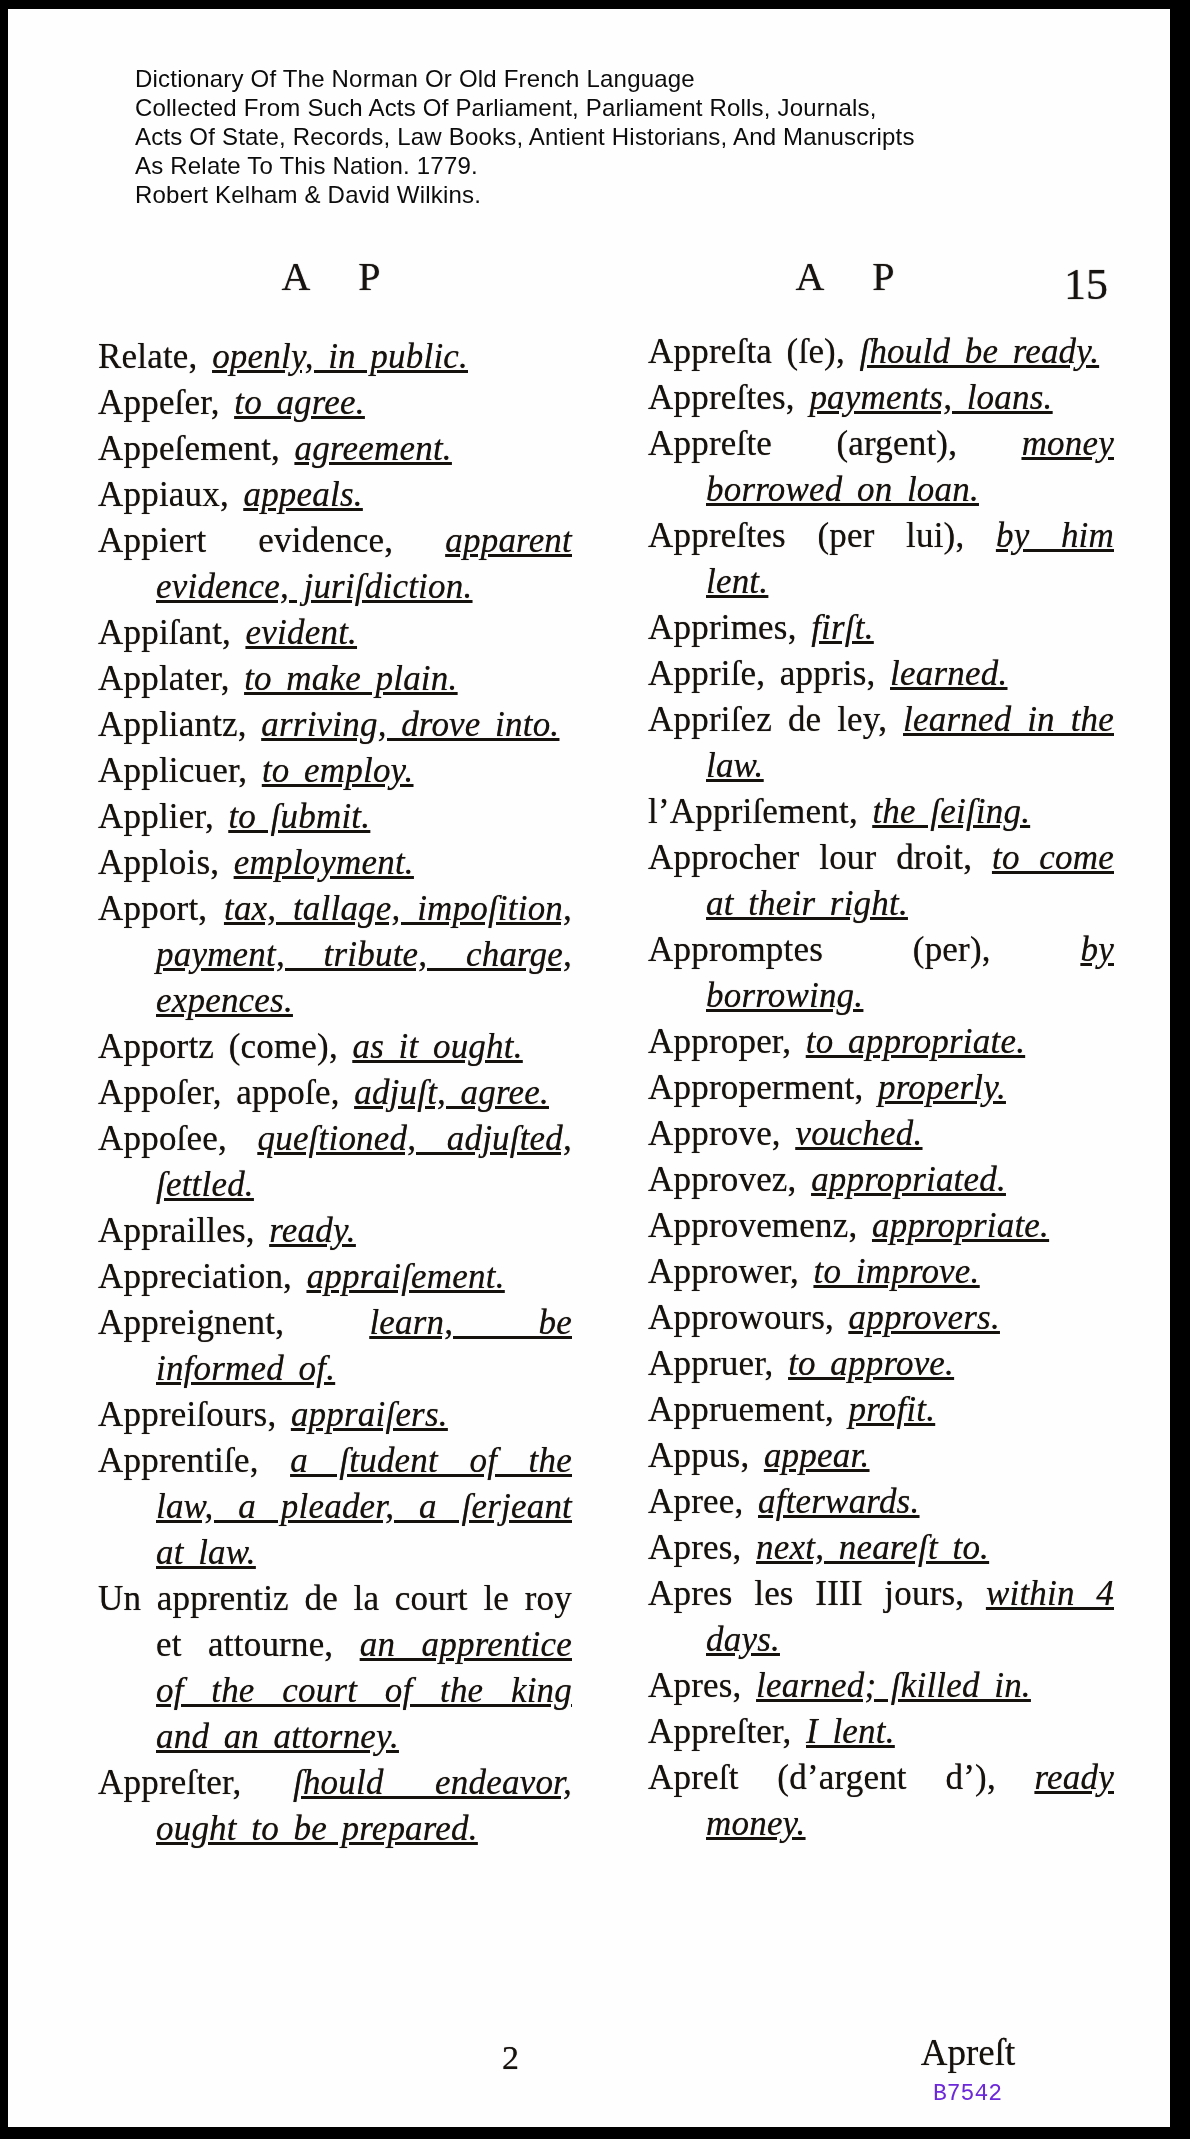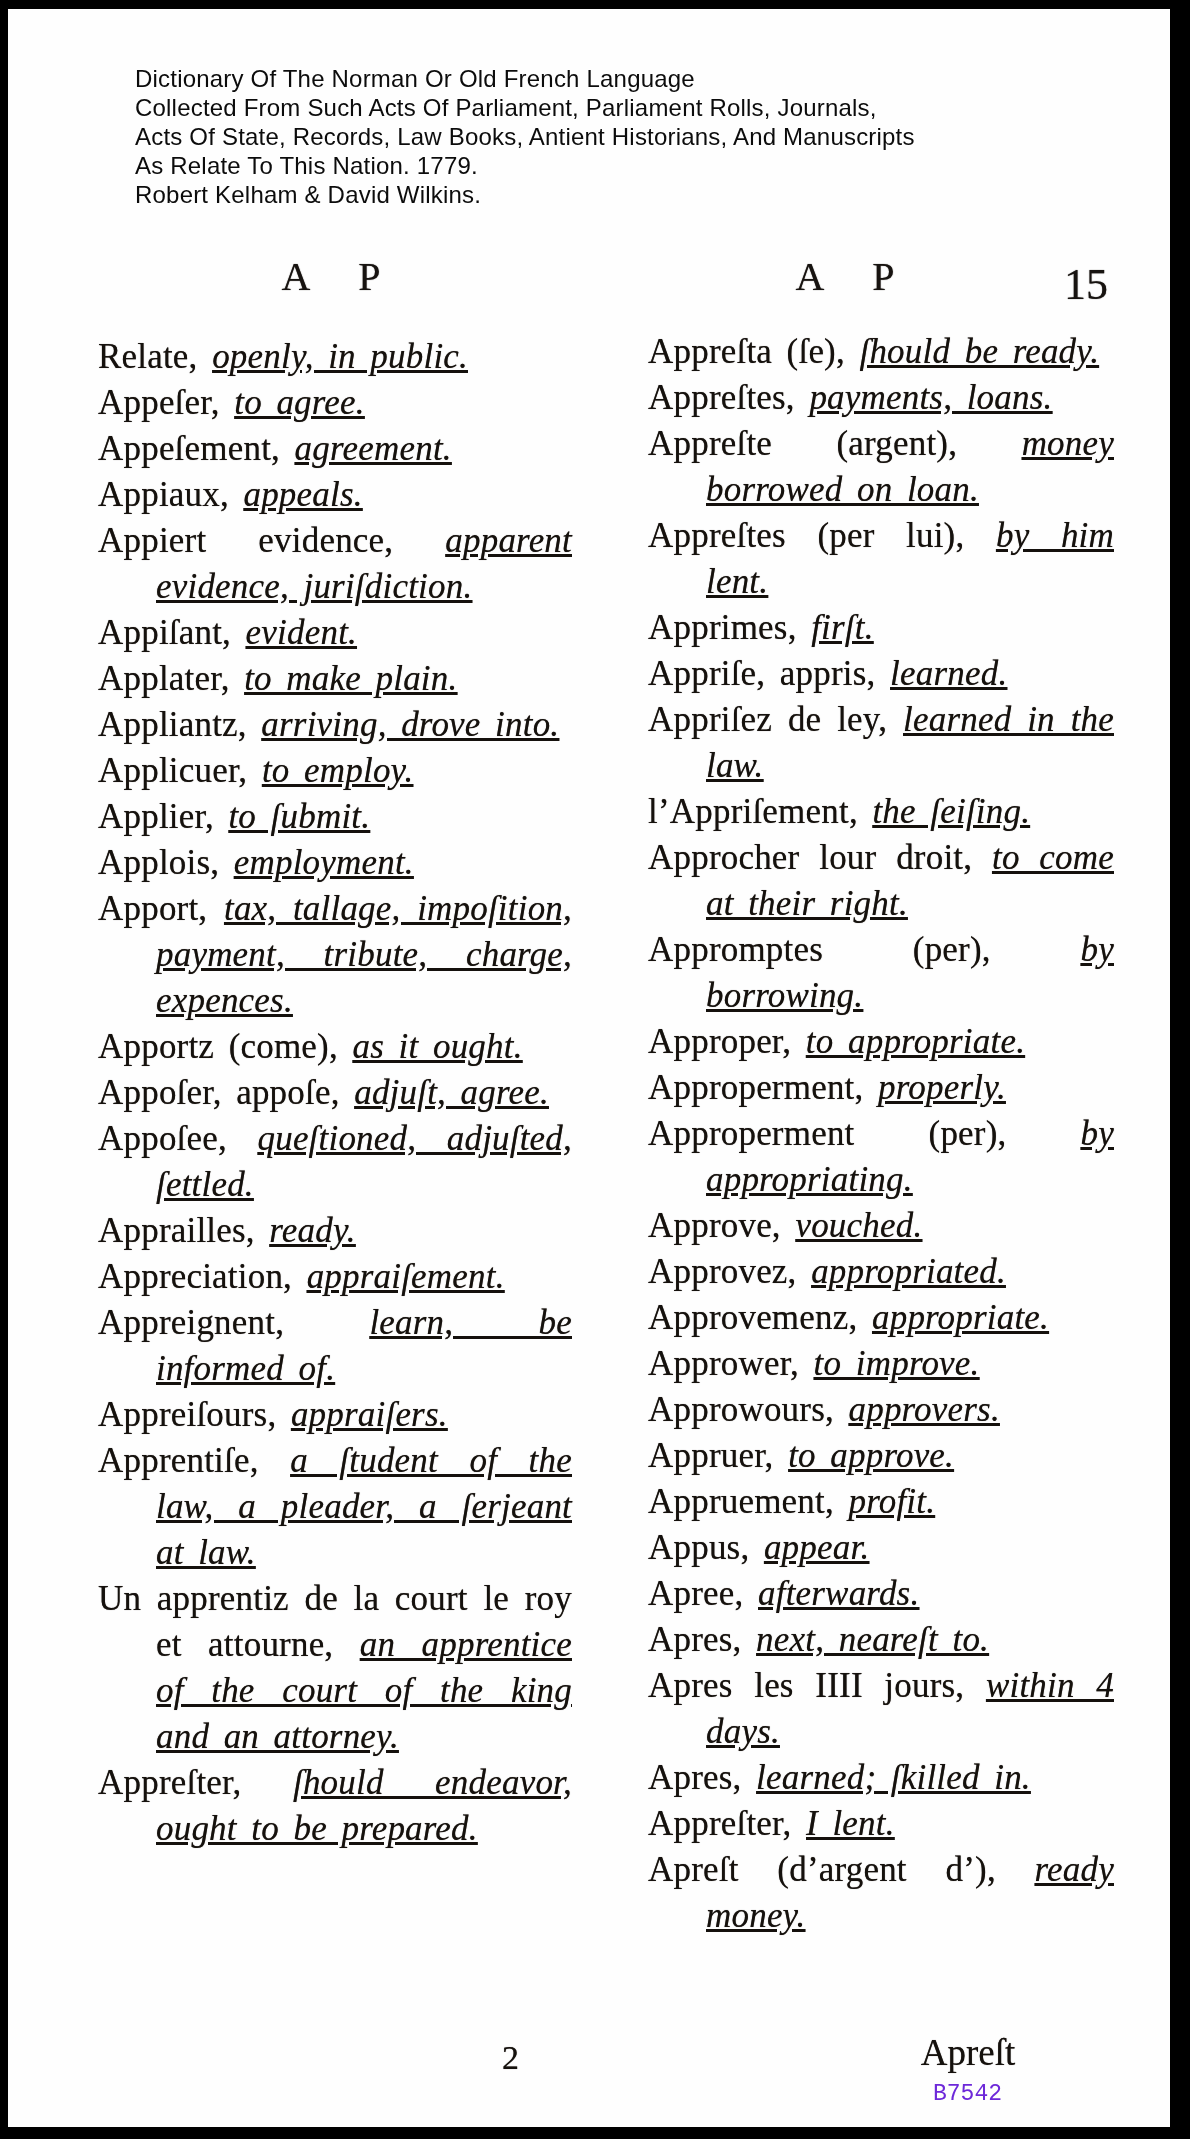--- a/index.html
+++ b/index.html
@@ -106,21 +106,20 @@
       <p class="entry"><span class="head">Appreſte (argent),</span> <span class="def">money borrowed on loan.</span></p>
       <p class="entry"><span class="head">Appreſtes (per lui),</span> <span class="def">by him lent.</span></p>
       <p class="entry"><span class="head">Apprimes,</span> <span class="def">firſt.</span></p>
       <p class="entry"><span class="head">Appriſe, appris,</span> <span class="def">learned.</span></p>
       <p class="entry"><span class="head">Appriſez de ley,</span> <span class="def">learned in the law.</span></p>
       <p class="entry"><span class="head">l’Appriſement,</span> <span class="def">the ſeiſing.</span></p>
       <p class="entry"><span class="head">Approcher lour droit,</span> <span class="def">to come at their right.</span></p>
       <p class="entry"><span class="head">Appromptes (per),</span> <span class="def">by borrowing.</span></p>
       <p class="entry"><span class="head">Approper,</span> <span class="def">to appropriate.</span></p>
       <p class="entry"><span class="head">Approperment,</span> <span class="def">properly.</span></p>
-      <p class="entry"><span class="head">Approperment (per),</span> <span class="def">by appropriating.</span></p>
       <p class="entry"><span class="head">Approve,</span> <span class="def">vouched.</span></p>
       <p class="entry"><span class="head">Approvez,</span> <span class="def">appropriated.</span></p>
       <p class="entry"><span class="head">Approvemenz,</span> <span class="def">appropriate.</span></p>
       <p class="entry"><span class="head">Apprower,</span> <span class="def">to improve.</span></p>
       <p class="entry"><span class="head">Approwours,</span> <span class="def">approvers.</span></p>
       <p class="entry"><span class="head">Appruer,</span> <span class="def">to approve.</span></p>
       <p class="entry"><span class="head">Appruement,</span> <span class="def">profit.</span></p>
       <p class="entry"><span class="head">Appus,</span> <span class="def">appear.</span></p>
       <p class="entry"><span class="head">Apree,</span> <span class="def">afterwards.</span></p>
       <p class="entry"><span class="head">Apres,</span> <span class="def">next, neareſt to.</span></p>

